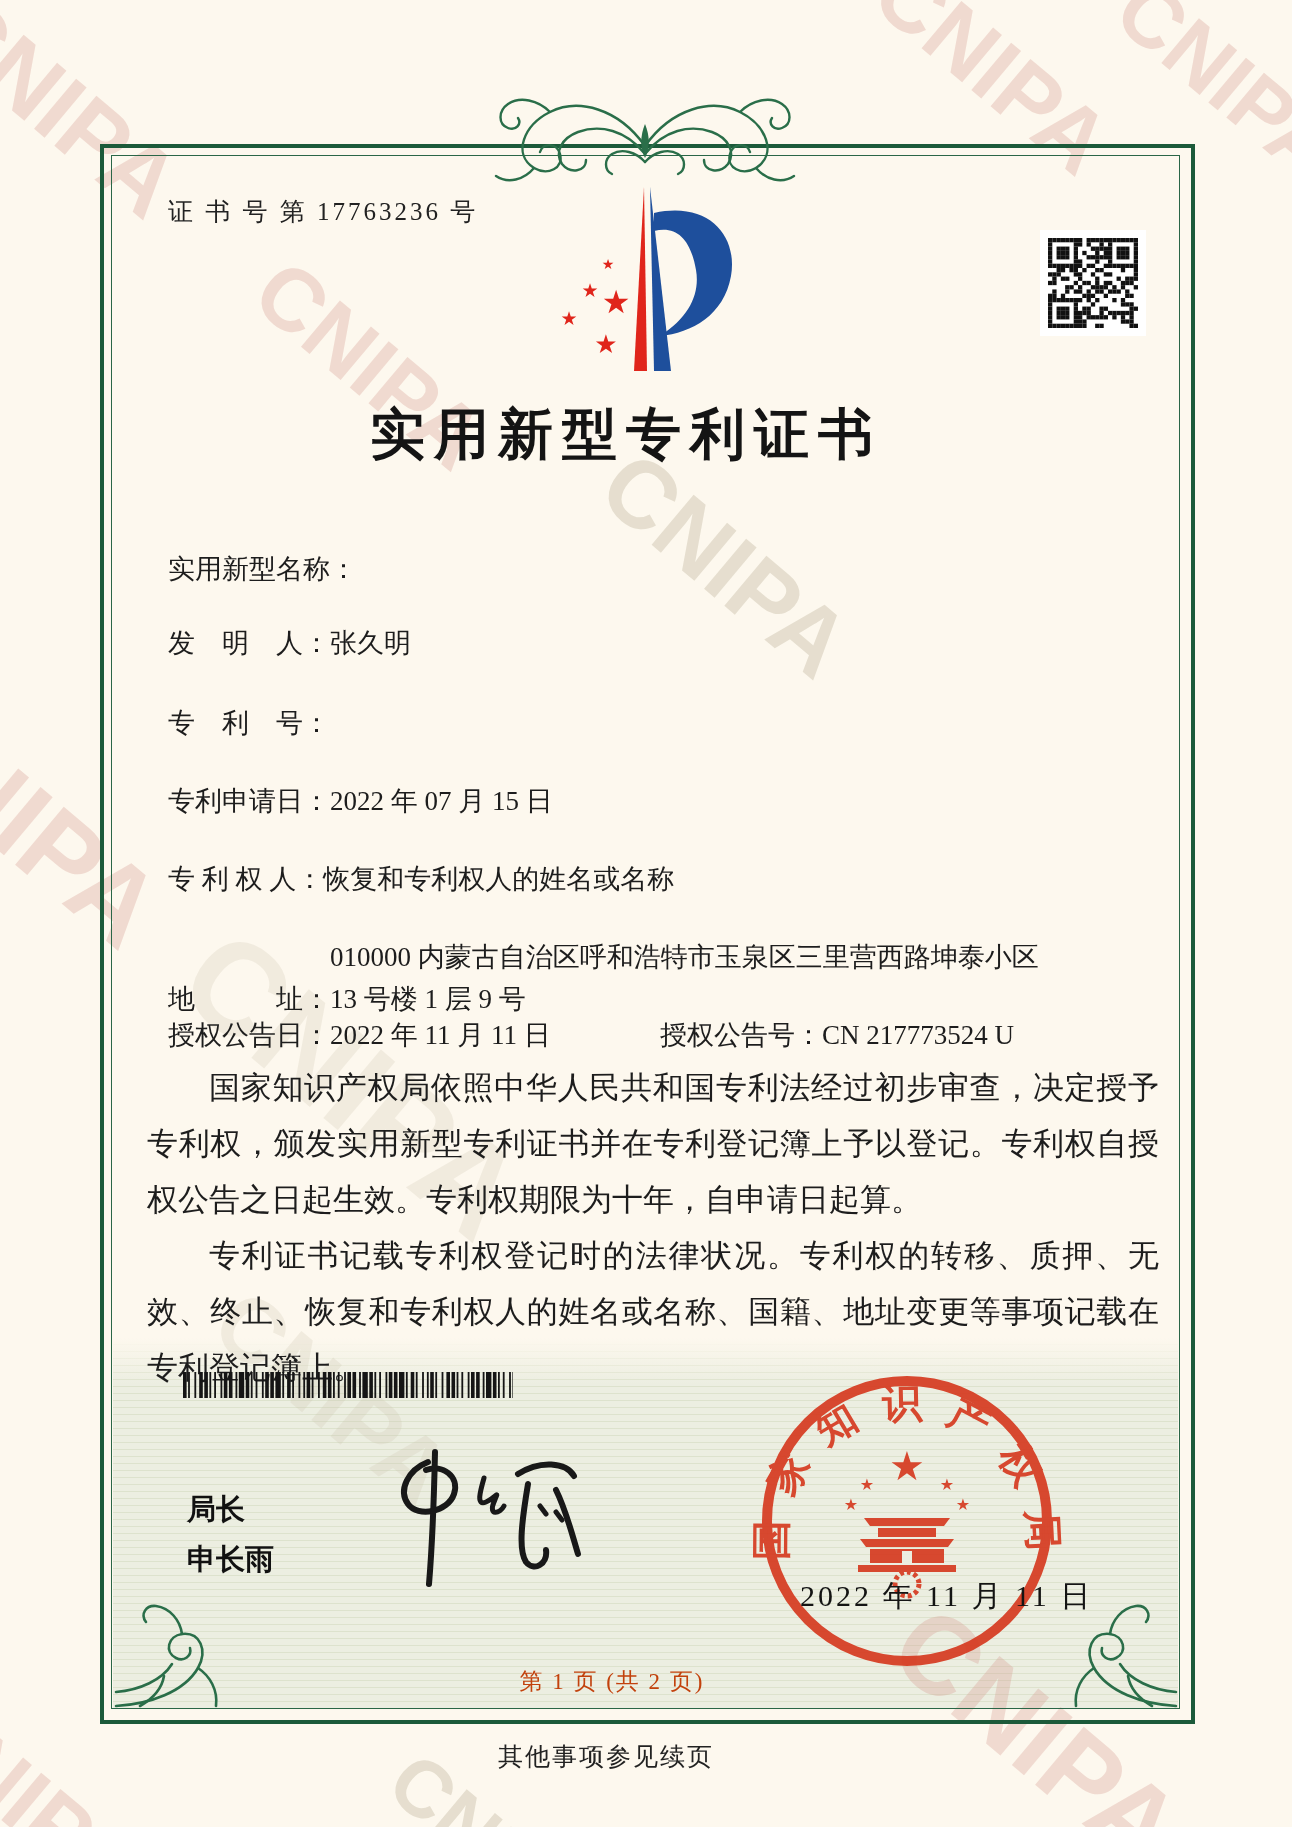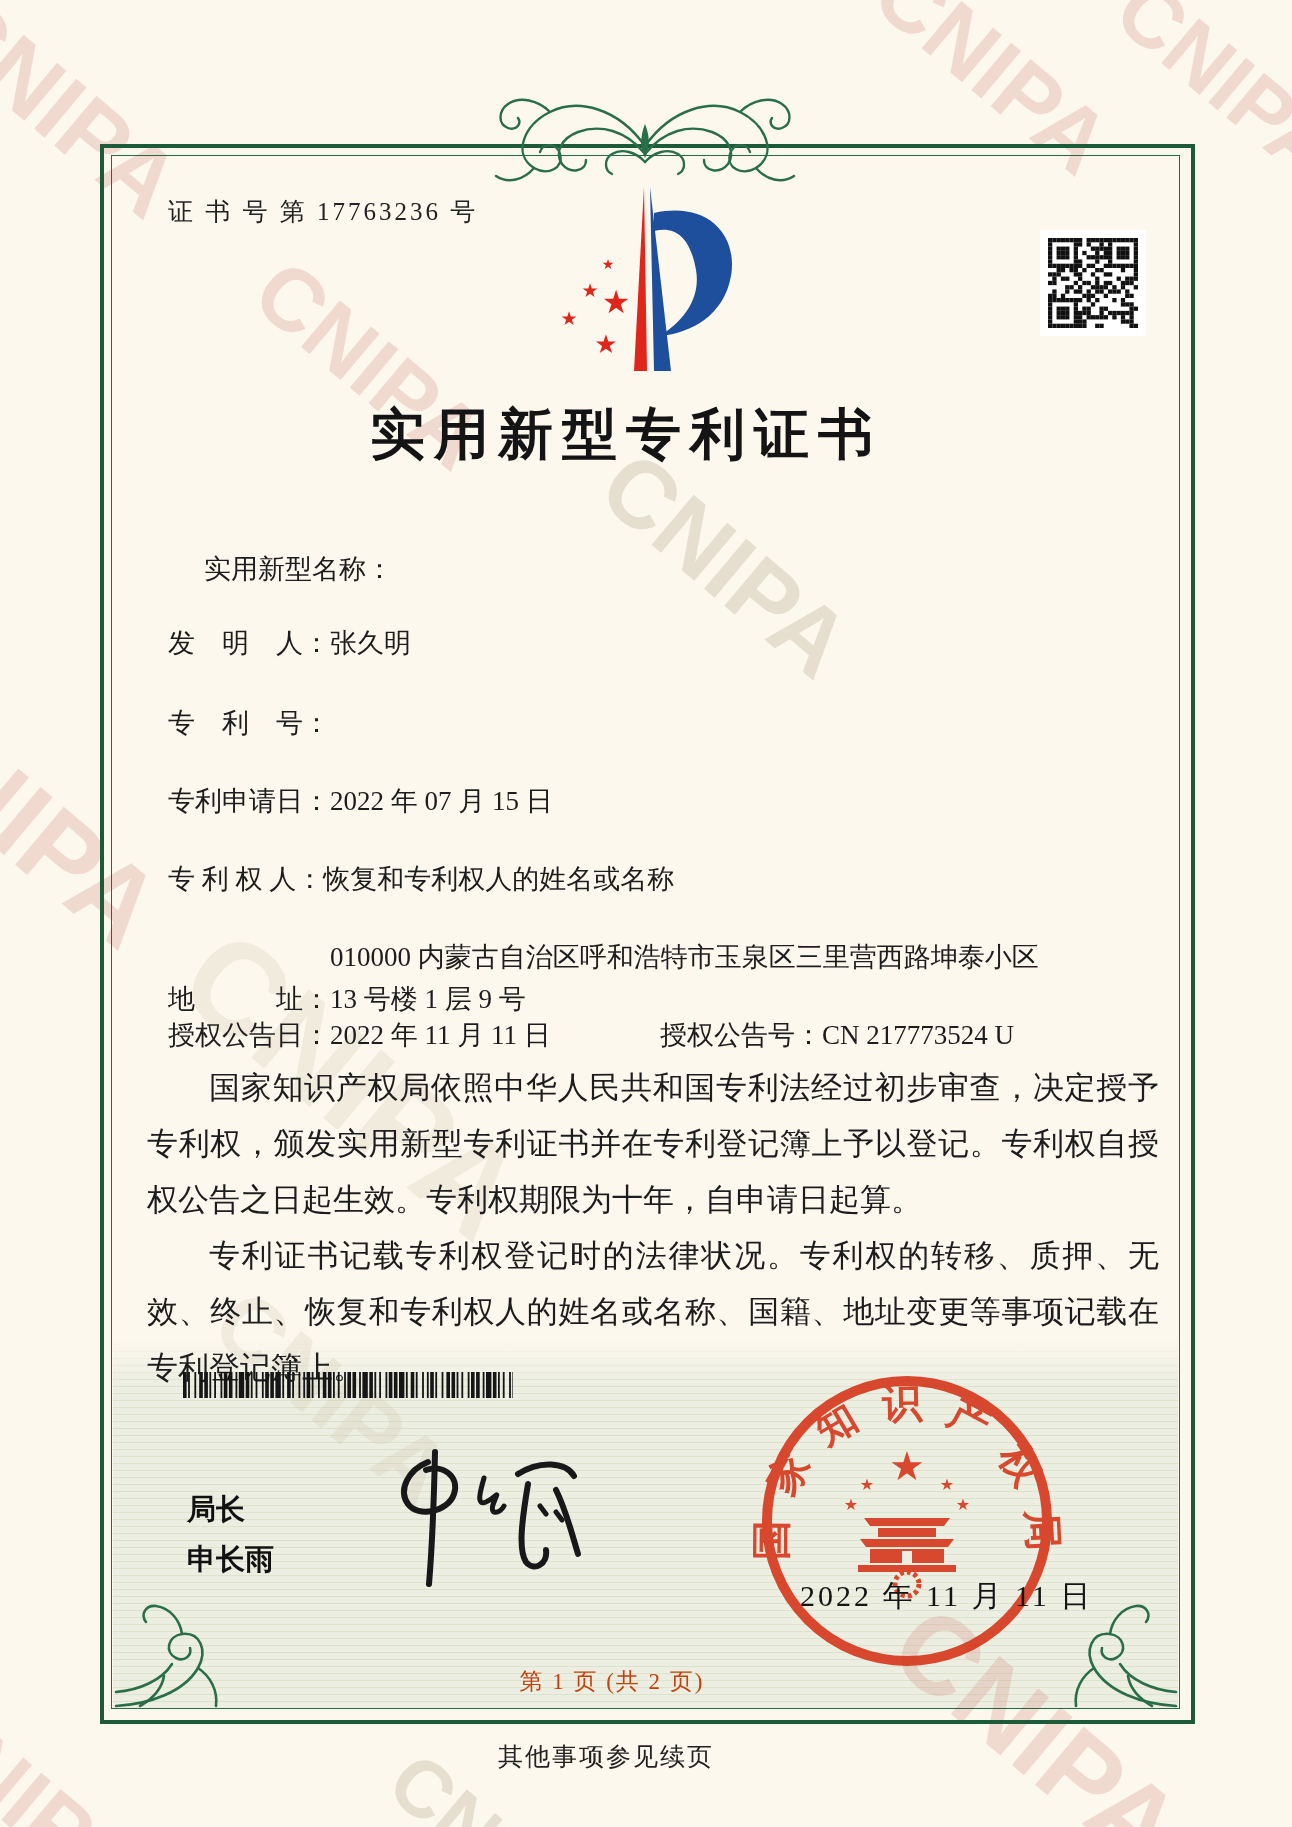--- a/index.html
+++ b/index.html
@@ -375,21 +375,21 @@
       <rect x="34.29" y="85.71" width="4.29" height="4.29" fill="#111"></rect>
       <rect x="47.14" y="85.71" width="4.29" height="4.29" fill="#111"></rect>
       <rect x="51.43" y="85.71" width="4.29" height="4.29" fill="#111"></rect>
       <rect x="81.43" y="85.71" width="4.29" height="4.29" fill="#111"></rect>
       <rect x="85.71" y="85.71" width="4.29" height="4.29" fill="#111"></rect>
     </svg>
 </div>
 
 <div class="abs title">实用新型专利证书</div>
 
-<div class="abs field" style="top:548px;margin-left:36px;">
+<div class="abs field" style="top:548px;">
   <span class="lab">实用新型名称：</span>
 </div>
 <div class="abs field" style="top:622px;">
   <span class="lab">发　明　人：</span>
   <span class="val">张久明</span>
 </div>
 <div class="abs field" style="top:702px;">
   <span class="lab">专　利　号：</span>
 </div>
 <div class="abs field" style="top:780px;">

